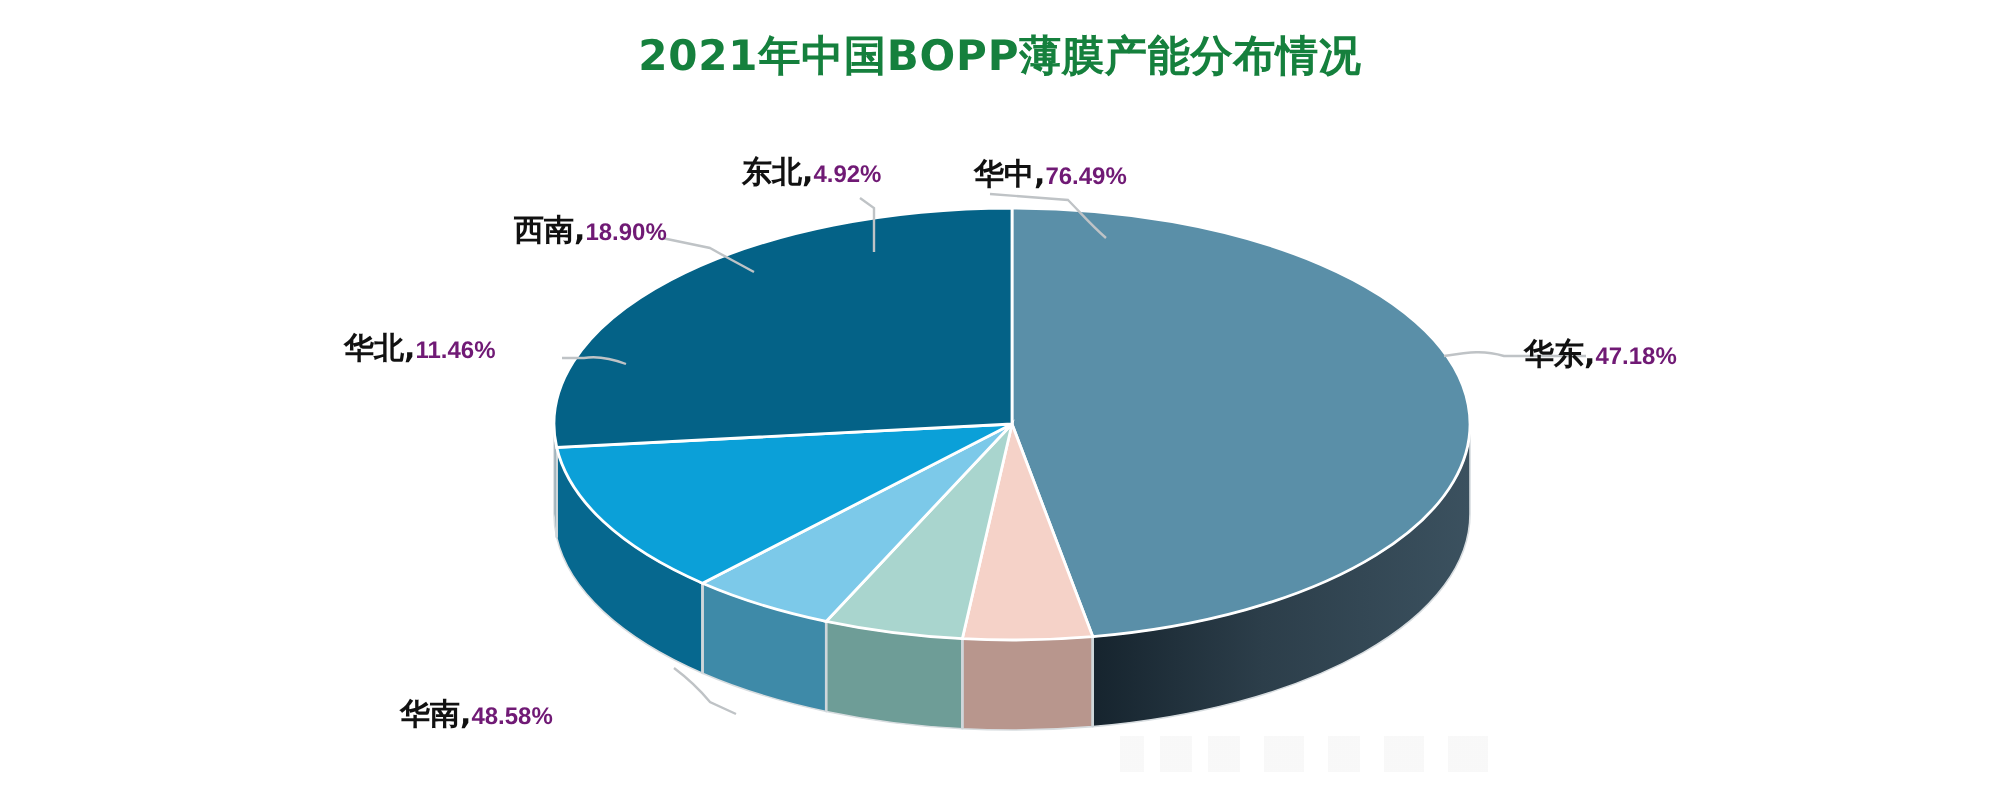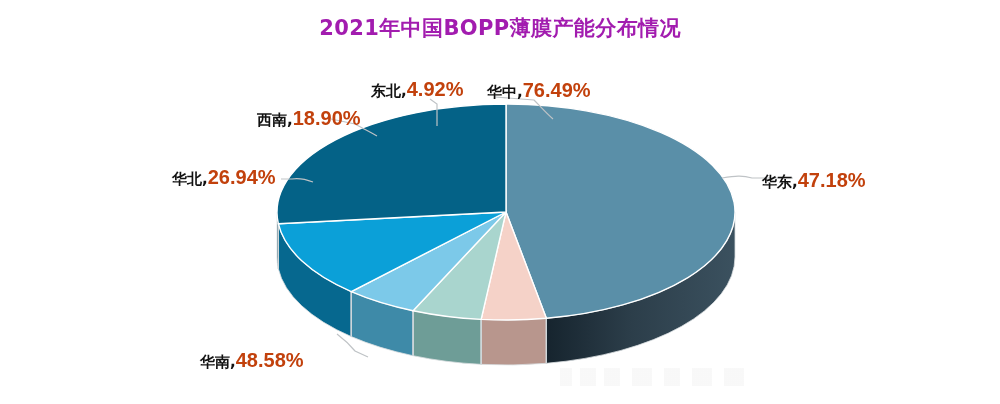--- a/index.html
+++ b/index.html
@@ -22,42 +22,42 @@
   }
   .chart-title {
     position: absolute;
     top: 14px;
     left: 0;
     width: 1000px;
     text-align: center;
     font-family: "DejaVu Sans", "Liberation Sans", sans-serif;
     font-size: 21px;
     font-weight: bold;
-    color: #a21caf;
+    color: #15803d;
     letter-spacing: 0.4px;
     white-space: nowrap;
   }
   #pie-svg {
     position: absolute;
     left: 0;
     top: 0;
   }
   .slice-label {
     position: absolute;
     font-size: 15px;
     font-weight: bold;
     white-space: nowrap;
     color: #111111;
     font-family: "DejaVu Sans", "Liberation Sans", sans-serif;
     line-height: 1;
   }
   .slice-label .pct {
-    color: #c2410c;
+    color: #701a75;
     font-weight: bold;
-    font-size: 20px;
+    font-size: 12px;
     font-family: "Liberation Sans", "DejaVu Sans", sans-serif;
   }
   .lbl-huadong { left: 762px; top: 170px; }
   .lbl-huazhong { left: 487px; top: 80px; }
   .lbl-dongbei  { left: 371px; top: 79px; }
   .lbl-xinan    { left: 257px; top: 108px; }
   .lbl-huabei   { left: 172px; top: 167px; }
   .lbl-huanan   { left: 200px; top: 350px; }
   .watermark {
     position: absolute;
@@ -138,21 +138,21 @@
 
   <div class="slice-label lbl-dongbei">
     <span>东北</span><span>,</span><span class="pct">4.92%</span>
   </div>
 
   <div class="slice-label lbl-xinan">
     <span>西南</span><span>,</span><span class="pct">18.90%</span>
   </div>
 
   <div class="slice-label lbl-huabei">
-    <span>华北</span><span>,</span><span class="pct">26.94%</span>
+    <span>华北</span><span>,</span><span class="pct">11.46%</span>
   </div>
 
   <div class="slice-label lbl-huanan">
     <span>华南</span><span>,</span><span class="pct">48.58%</span>
   </div>
 
   <div class="watermark"></div>
 </div>
 
 </body></html>

